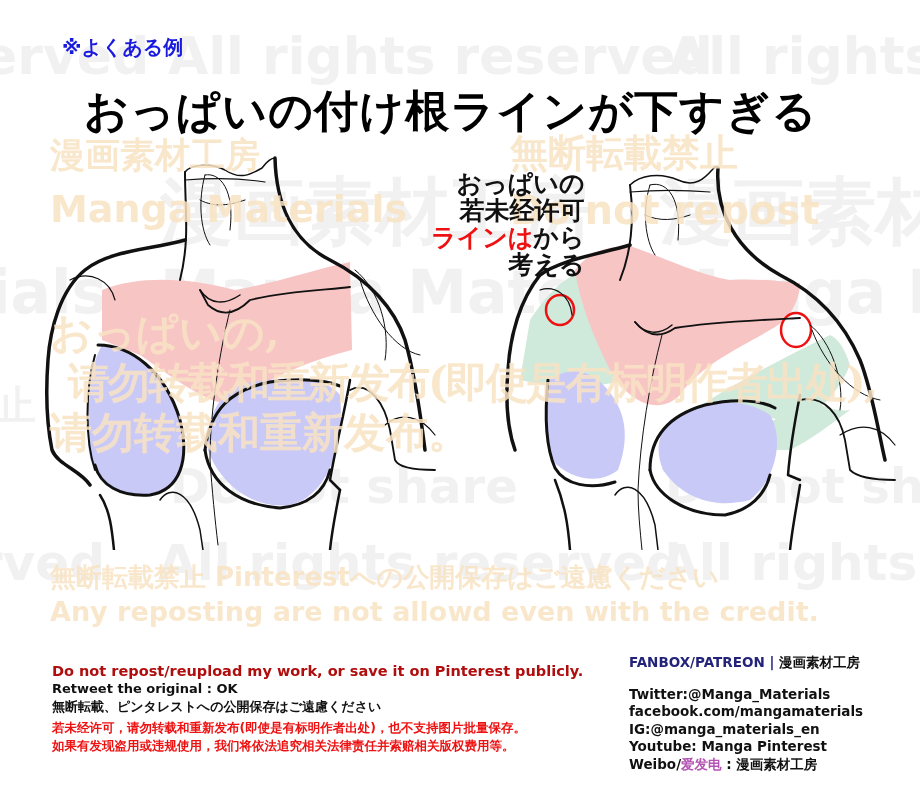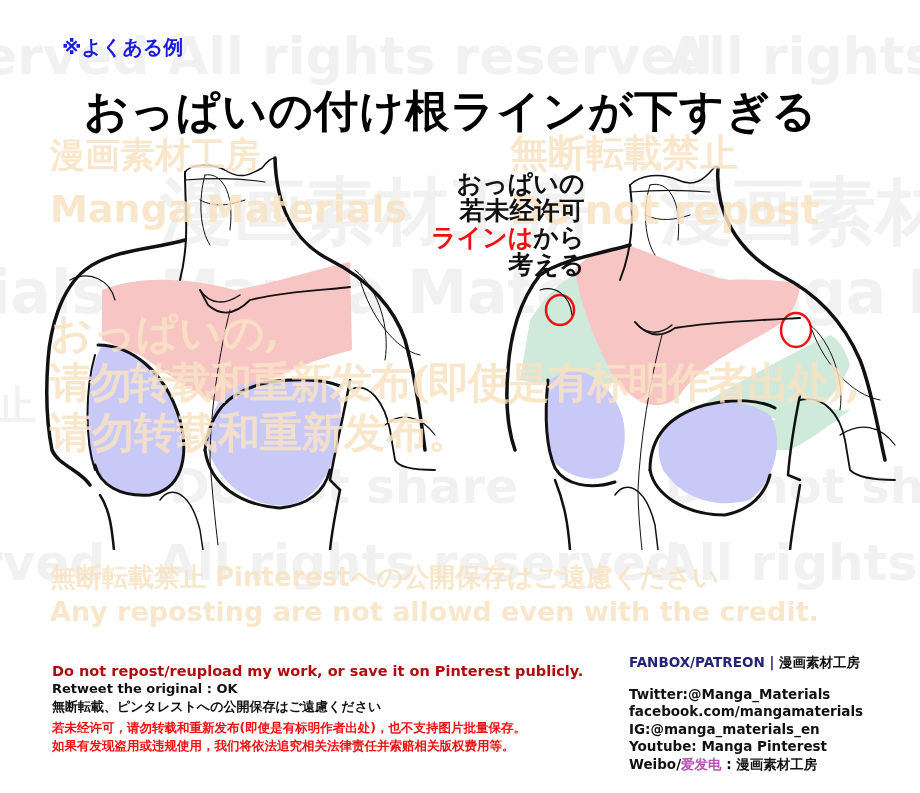--- a/index.html
+++ b/index.html
@@ -124,21 +124,21 @@
     <path d="M40,140 C55,135 70,145 72,165" stroke-width="1.2"></path>
   </g>
 </svg>
 
 <div class="layer">
   <div class="wm wm-orange" style="left:50px;top:138px;font-size:35px;">漫画素材工房</div>
   <div class="wm wm-orange" style="left:50px;top:190px;font-size:38px;">Manga Materials</div>
   <div class="wm wm-orange" style="left:510px;top:134px;font-size:38px;">無断転載禁止</div>
   <div class="wm wm-orange" style="left:510px;top:190px;font-size:40px;">Do not repost</div>
   <div class="wm wm-orange wm-serif" style="left:50px;top:312px;font-size:42px;">おっぱいの,</div>
-  <div class="wm wm-orange wm-serif" style="left:50px;top:362px;font-size:42px;letter-spacing:-2px;">请勿转载和重新发布(即使是有标明作者出处),</div>
+  <div class="wm wm-orange wm-serif" style="left:50px;top:362px;font-size:42px;letter-spacing:-2px;padding-left:18px;">请勿转载和重新发布(即使是有标明作者出处),</div>
   <div class="wm wm-orange wm-serif" style="left:50px;top:412px;font-size:42px;">请勿转载和重新发布。</div>
   <div class="wm wm-orange" style="left:50px;top:564px;font-size:26px;">無断転載禁止 Pinterestへの公開保存はご遠慮ください</div>
   <div class="wm wm-orange" style="left:50px;top:598px;font-size:27px;">Any reposting are not allowd even with the credit.</div>
 </div>
 
 <div class="note-tag">※よくある例</div>
 <div class="title">おっぱいの付け根ラインが下すぎる</div>
 
 <div class="callout">
   <div>おっぱいの</div>

